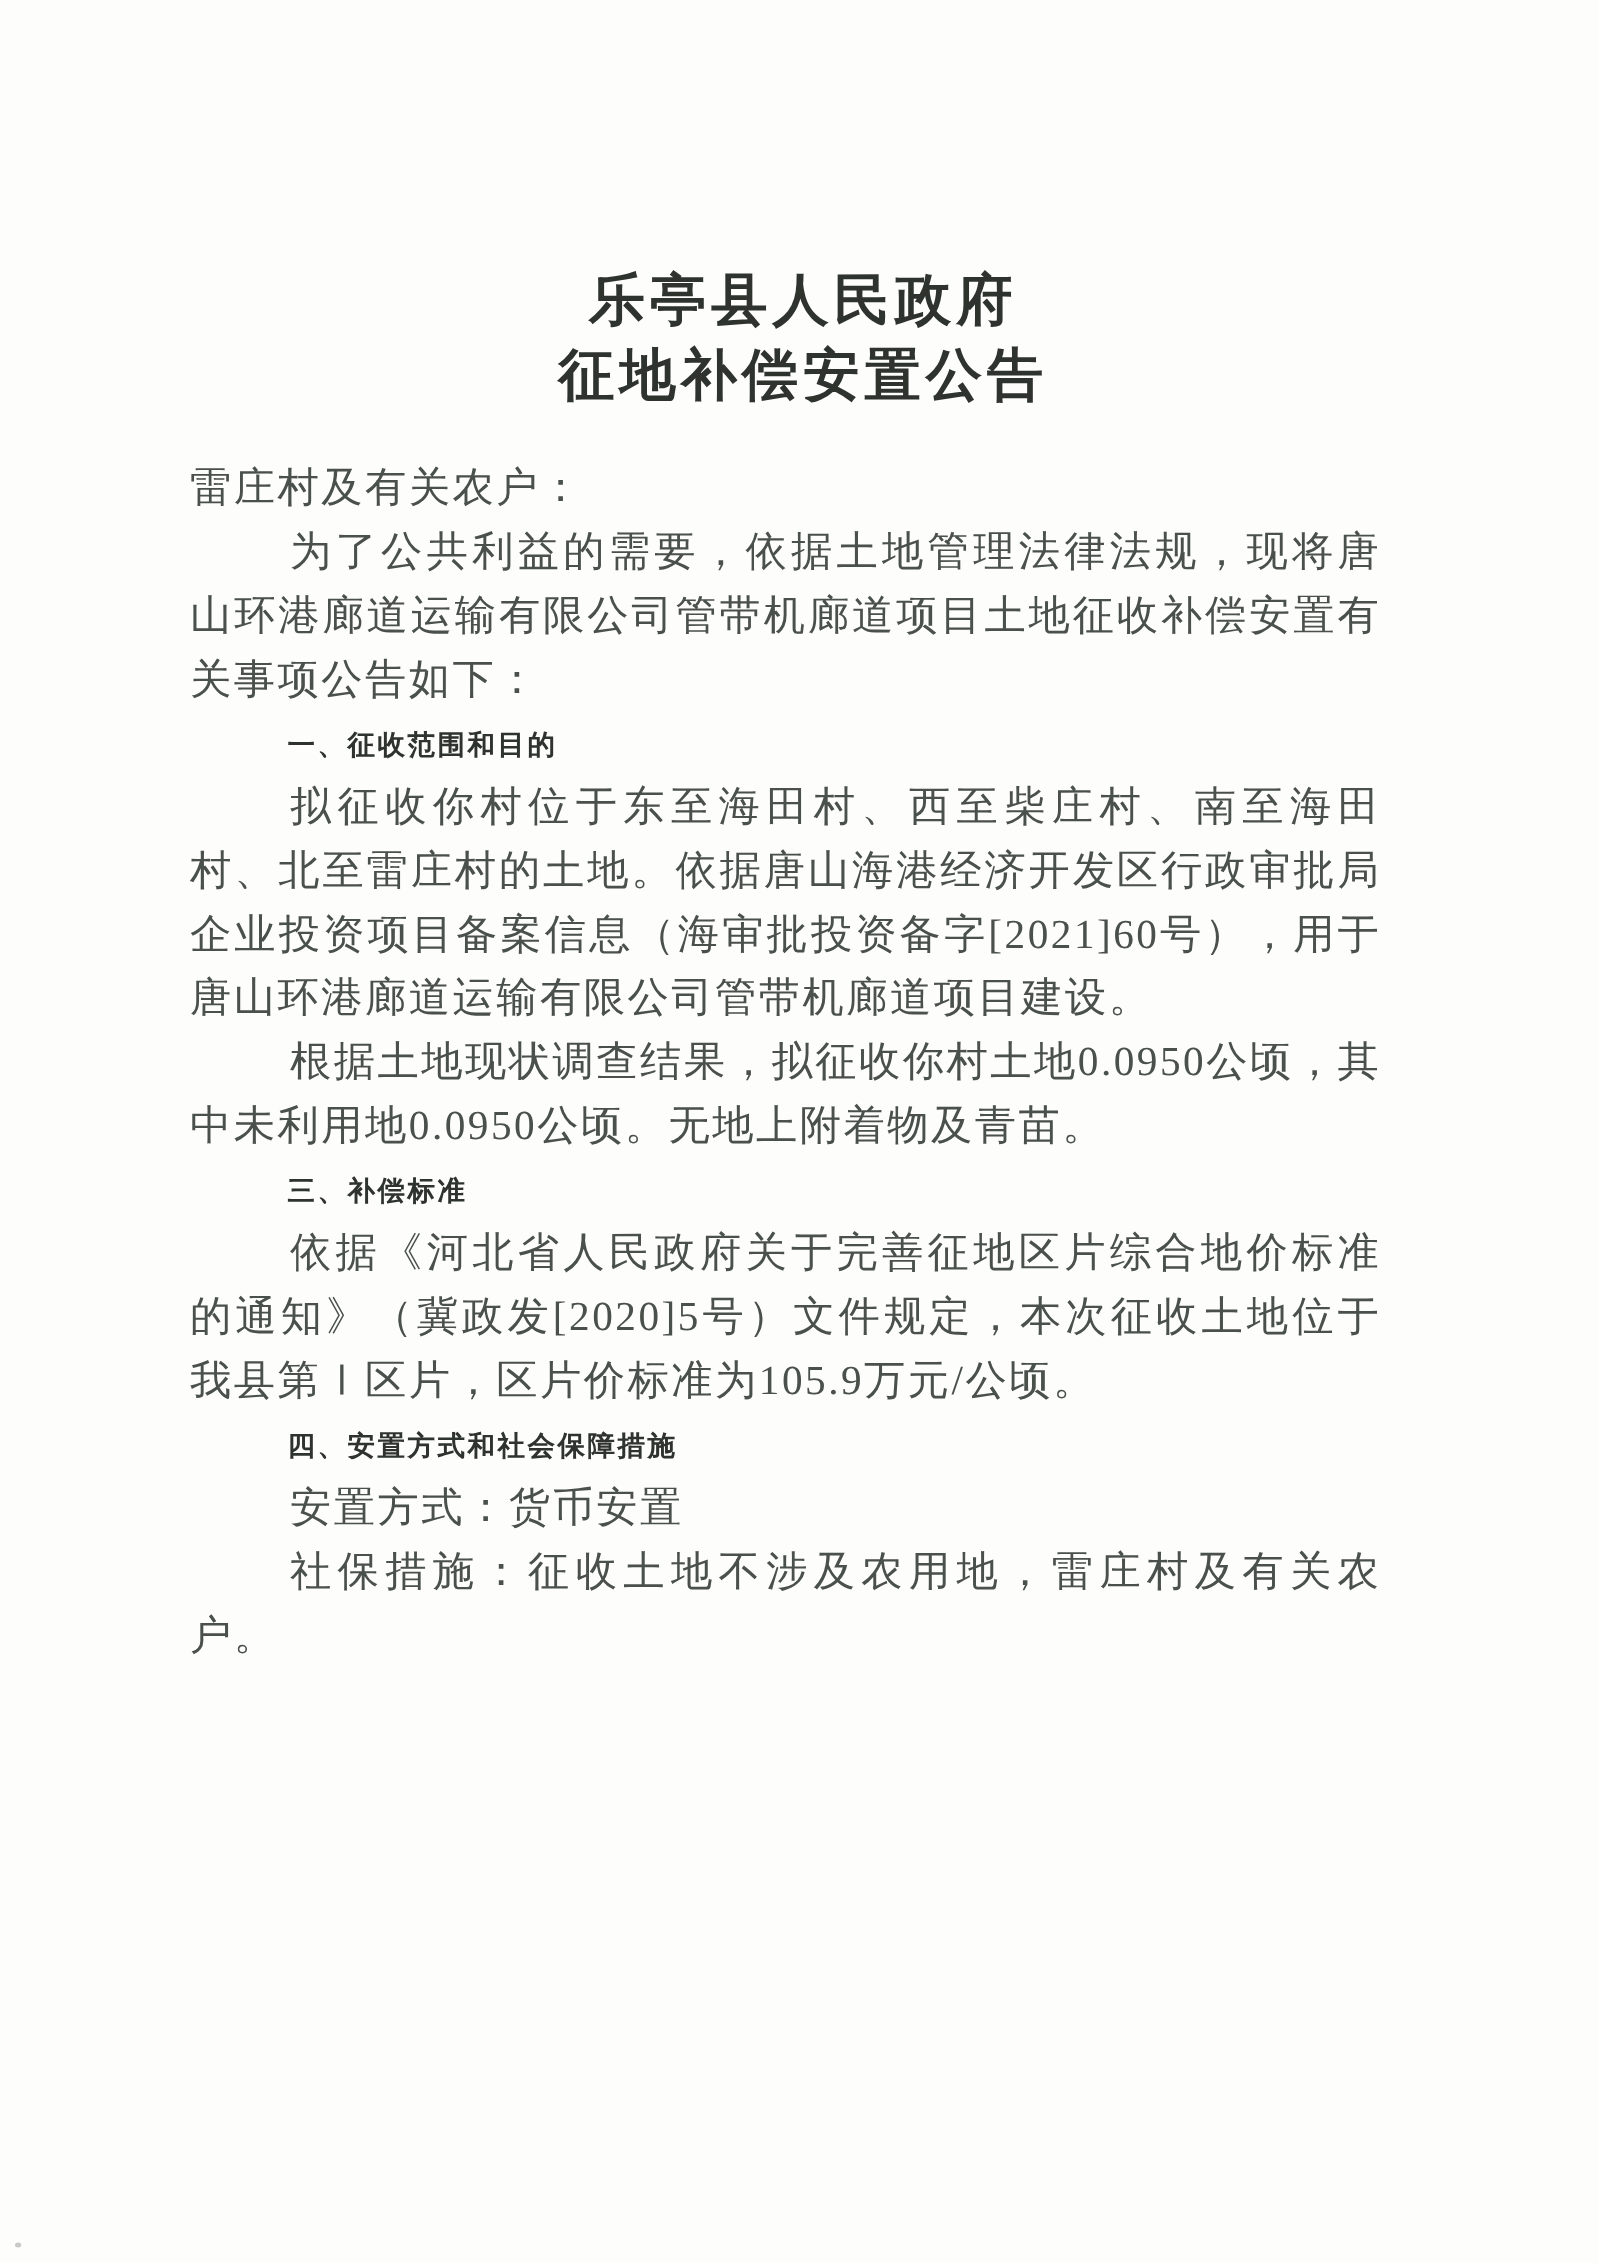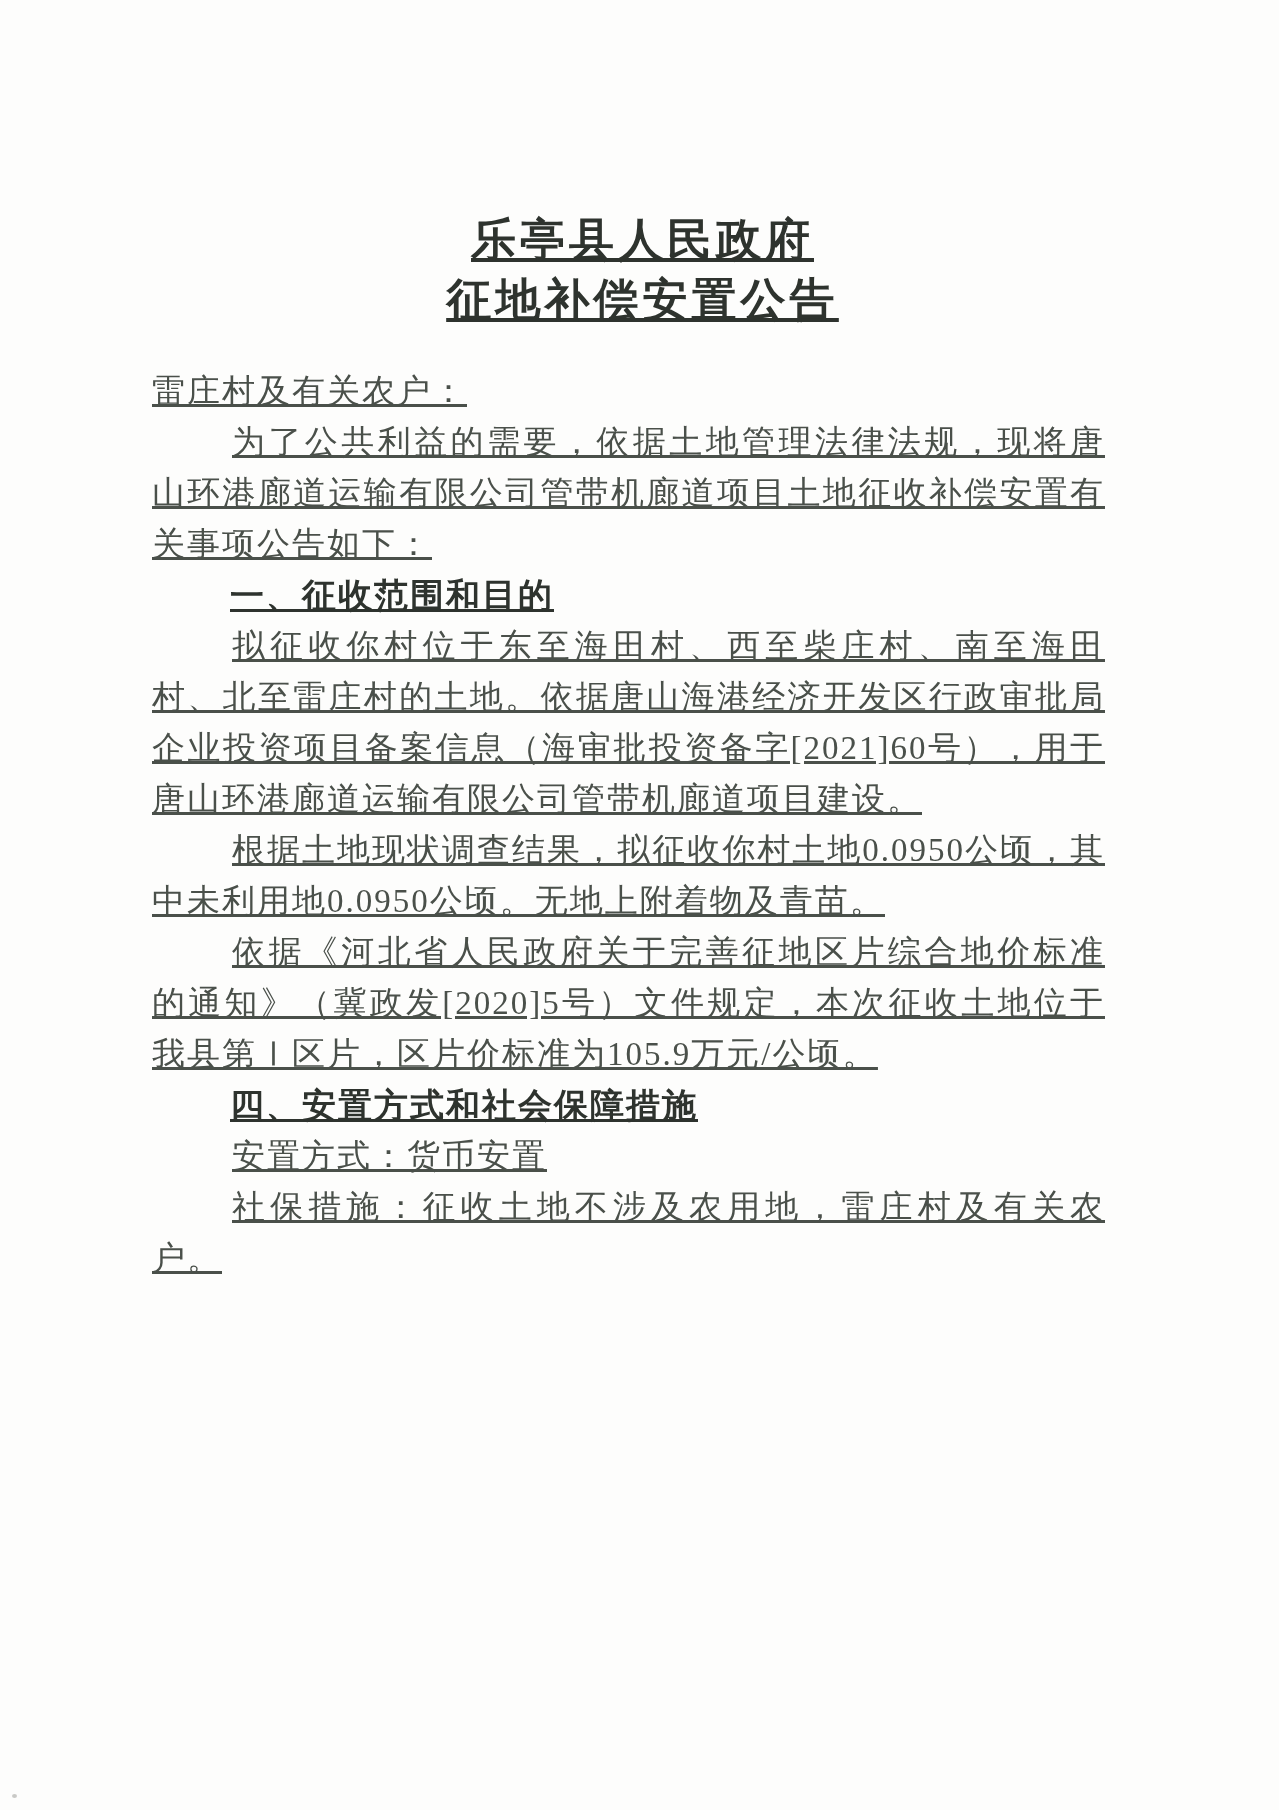--- a/index.html
+++ b/index.html
@@ -1,20 +1,20 @@
 <!DOCTYPE html>
 <html lang="zh" style="--page-bg: #fdfdfc; --body-text: #4a504a; --heading-text: #2e332e;"><head>
 <meta charset="utf-8">
 <style>
   :root {
     --page-bg: #fdfdfc;
     --body-text: #4a504a;
     --heading-text: #2e332e;
   }
-  * { box-sizing: border-box; text-decoration: underline; }
+  * { box-sizing: border-box; }
   html, body { margin: 0; padding: 0; }
   body {
     width: 1279px;
     height: 1810px;
     background: var(--page-bg);
     font-family: "Liberation Serif", serif;
     overflow: hidden;
     position: relative;
   }
   .page {
@@ -46,21 +46,21 @@
     font-size: 33px;
     line-height: 51px;
     letter-spacing: 2px;
     text-align: justify;
   }
   .body-text p { margin: 0; }
   p.indent { text-indent: 80px; }
   .sec-heading {
     font-family: "Liberation Sans", sans-serif;
     font-weight: 700;
-    font-size: 34px;
+    font-size: 22px;
     line-height: 51px;
     letter-spacing: 2px;
     margin: 0 0 0 78px;
     color: var(--heading-text);
   }
   
   .scan-speck {
     position: absolute;
     left: 12px;
     bottom: 12px;
@@ -88,20 +88,21 @@
   <section>
     <h2 class="sec-heading">一、征收范围和目的</h2>
   <p class="indent">拟征收你村位于东至海田村、西至柴庄村、南至海田村、北至雷庄村的土地。依据唐山海港经济开发区行政审批局企业投资项目备案信息（海审批投资备字[2021]60号），用于唐山环港廊道运输有限公司管带机廊道项目建设。</p>
           </section>
 
   <section>
   <p class="indent">根据土地现状调查结果，拟征收你村土地0.0950公顷，其中未利用地0.0950公顷。无地上附着物及青苗。</p>
           </section>
 
   <section>
+    <h2 class="sec-heading">三、补偿标准</h2>
   <p class="indent">依据《河北省人民政府关于完善征地区片综合地价标准的通知》（冀政发[2020]5号）文件规定，本次征收土地位于我县第Ⅰ区片，区片价标准为105.9万元/公顷。</p>
           </section>
 
   <section>
     <h2 class="sec-heading">四、安置方式和社会保障措施</h2>
   <p class="indent">安置方式：货币安置</p>
             <p class="indent">社保措施：征收土地不涉及农用地，雷庄村及有关农户。</p>
           </section>
 
 </div>

